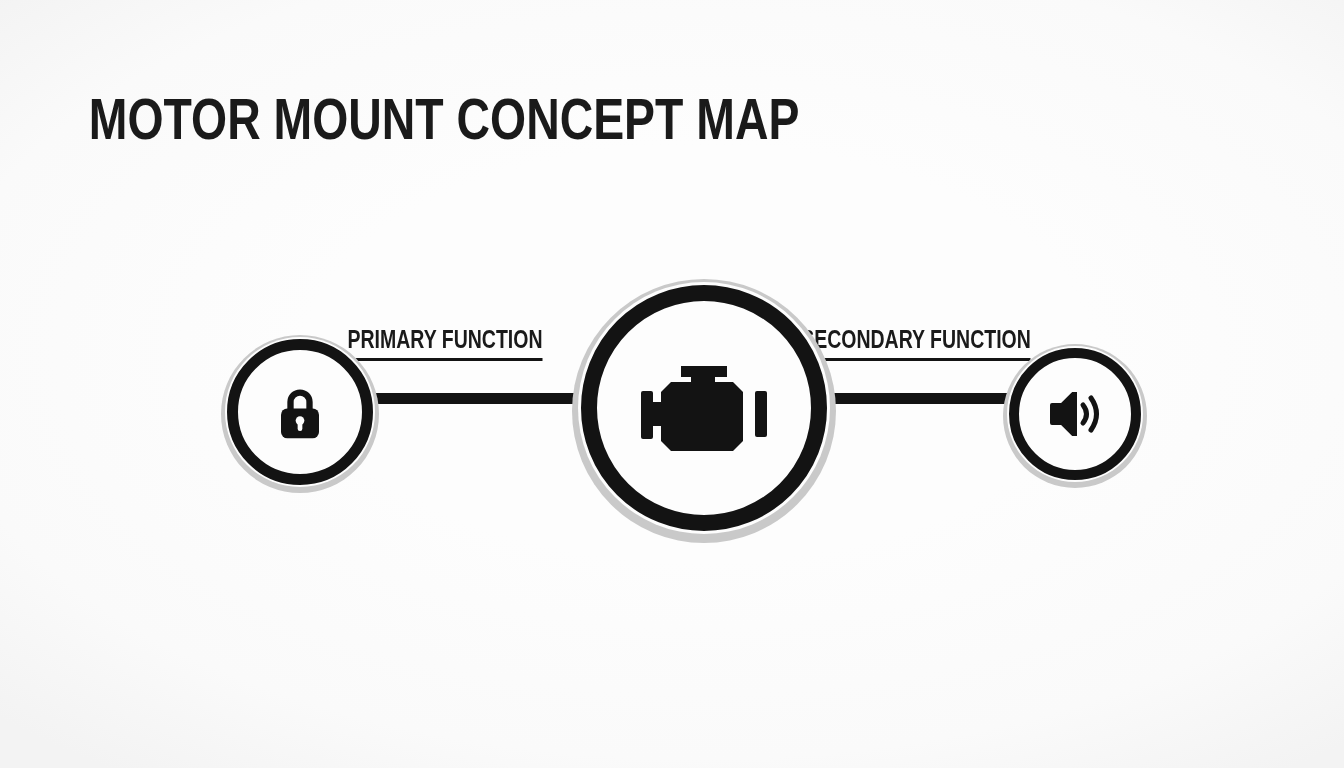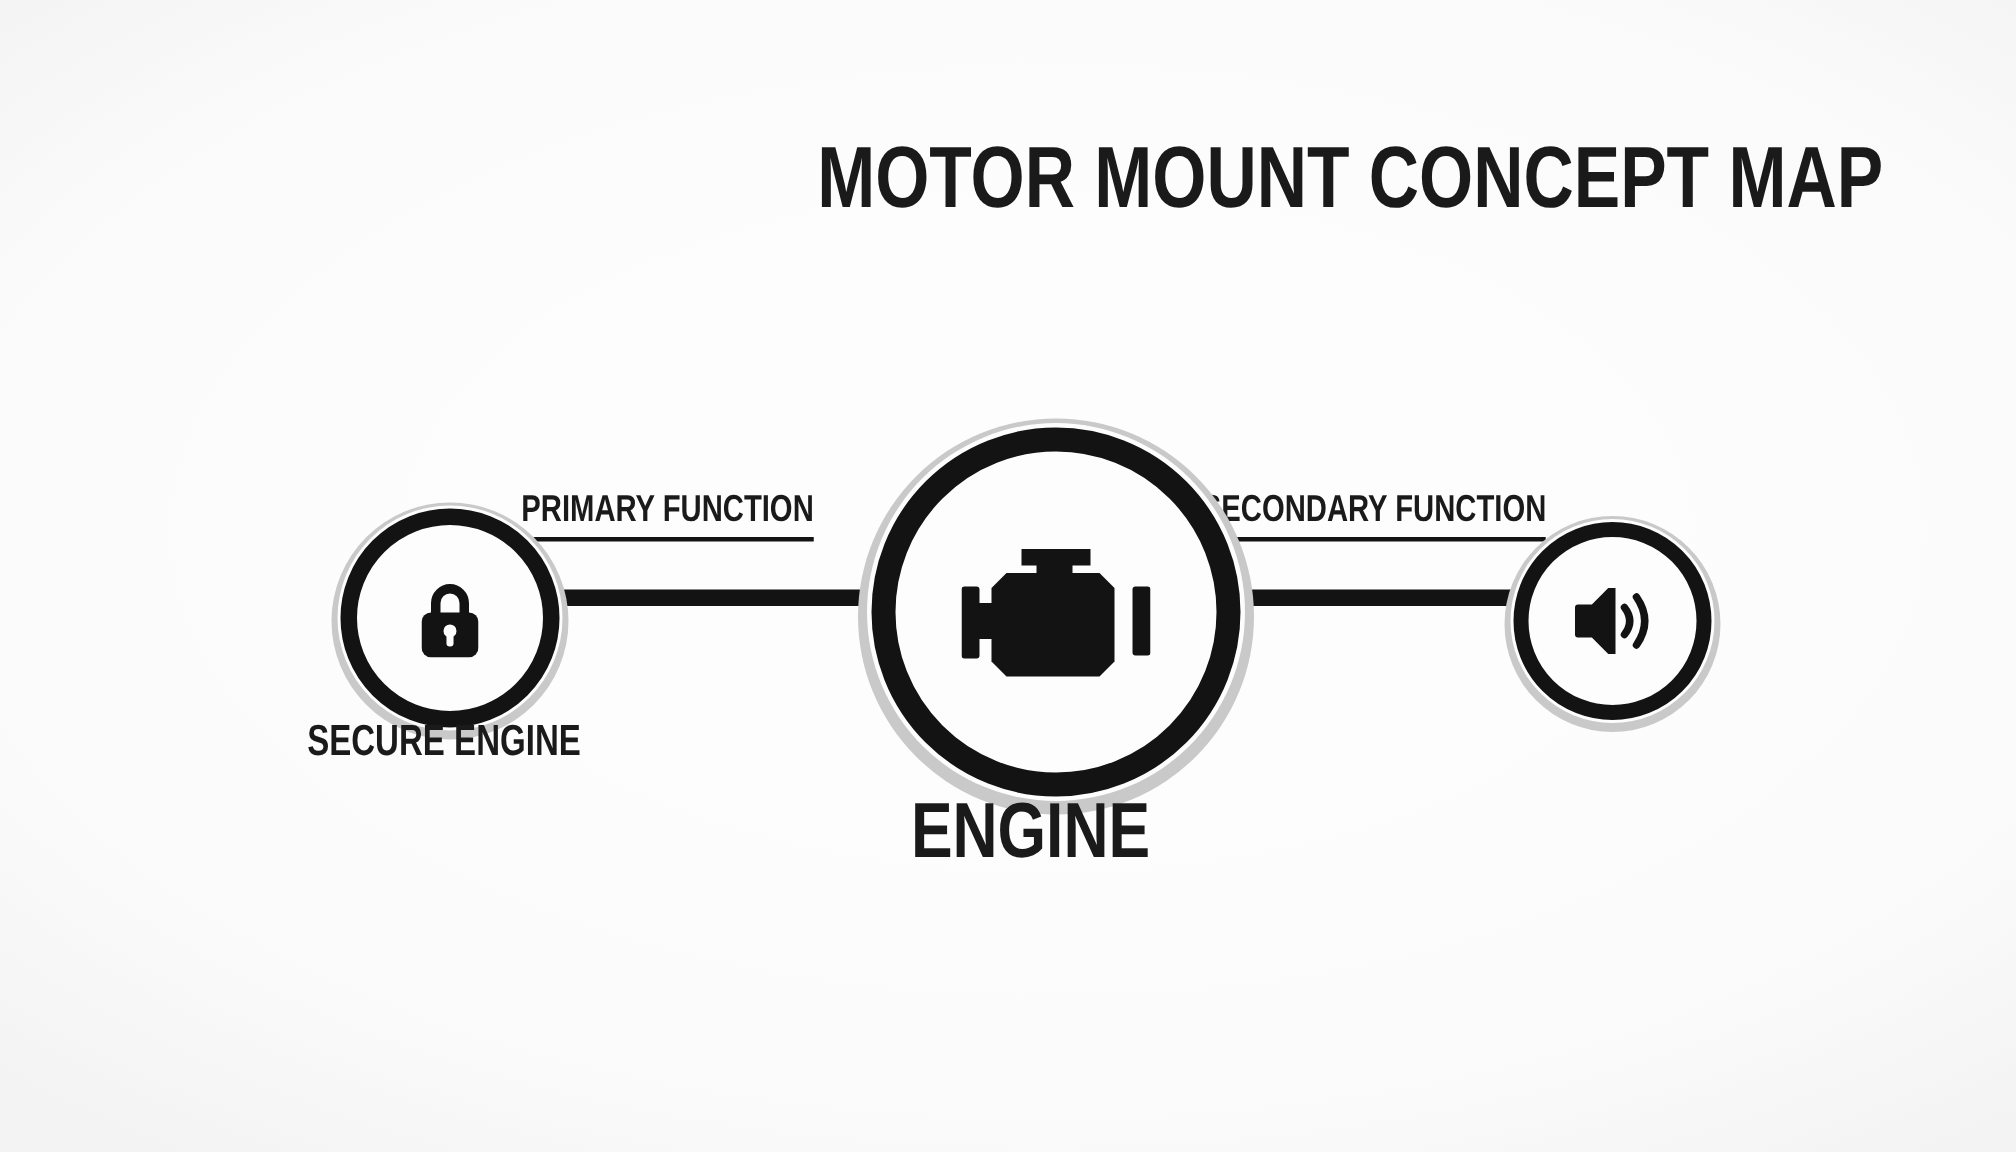--- a/index.html
+++ b/index.html
@@ -12,21 +12,21 @@
     position: relative; width: 1344px; height: 768px; overflow: hidden;
     background: radial-gradient(ellipse 980px 520px at 52% 46%,
                 #fdfdfd 40%, var(--background, #fafafa) 78%, #f3f3f3 100%);
     color: var(--ink, #131313);
   }
   
   .cond { display: inline-block; transform: scaleX(0.8); transform-origin: 50% 50%; white-space: nowrap; }
 
   .title {
     position: absolute; top: 46px; left: 0; width: 100%;
-    text-align: right; font-size: 58px; font-weight: 700;
+    text-align: left; font-size: 58px; font-weight: 700;
     color: var(--text, #1a1a1a); letter-spacing: 0;
   }
 
   .connector { position: absolute; top: 393px; height: 11px; background: var(--ink, #131313); }
   #connector-primary   { left: 289px; width: 399px; }
   #connector-secondary { left: 688px; width: 377px; }
 
   .node {
     position: absolute; border-radius: 50%;
     background: var(--node-fill, #fdfdfd);
@@ -97,16 +97,14 @@
   </div>
 
   <div class="node" id="node-absorb">
     <svg class="icon icon-speaker" viewBox="0 0 50 44" aria-hidden="true">
       <path d="M2 13 h10 l13 -13 v44 l-13 -13 h-10 z" stroke="currentColor" stroke-width="4" stroke-linejoin="round"></path>
       <path d="M33 13 q7 9 0 18" fill="none" stroke="currentColor" stroke-width="5" stroke-linecap="round"></path>
       <path d="M41 6 q11 16 0 32" fill="none" stroke="currentColor" stroke-width="5" stroke-linecap="round"></path>
     </svg>
   </div>
 
-  <div class="node-label" id="label-secure"><span class="cond">SECURE ENGINE</span></div>
-  <div class="node-label" id="label-engine"><span class="cond">ENGINE</span></div>
 
 </div>
 
 </body></html>

